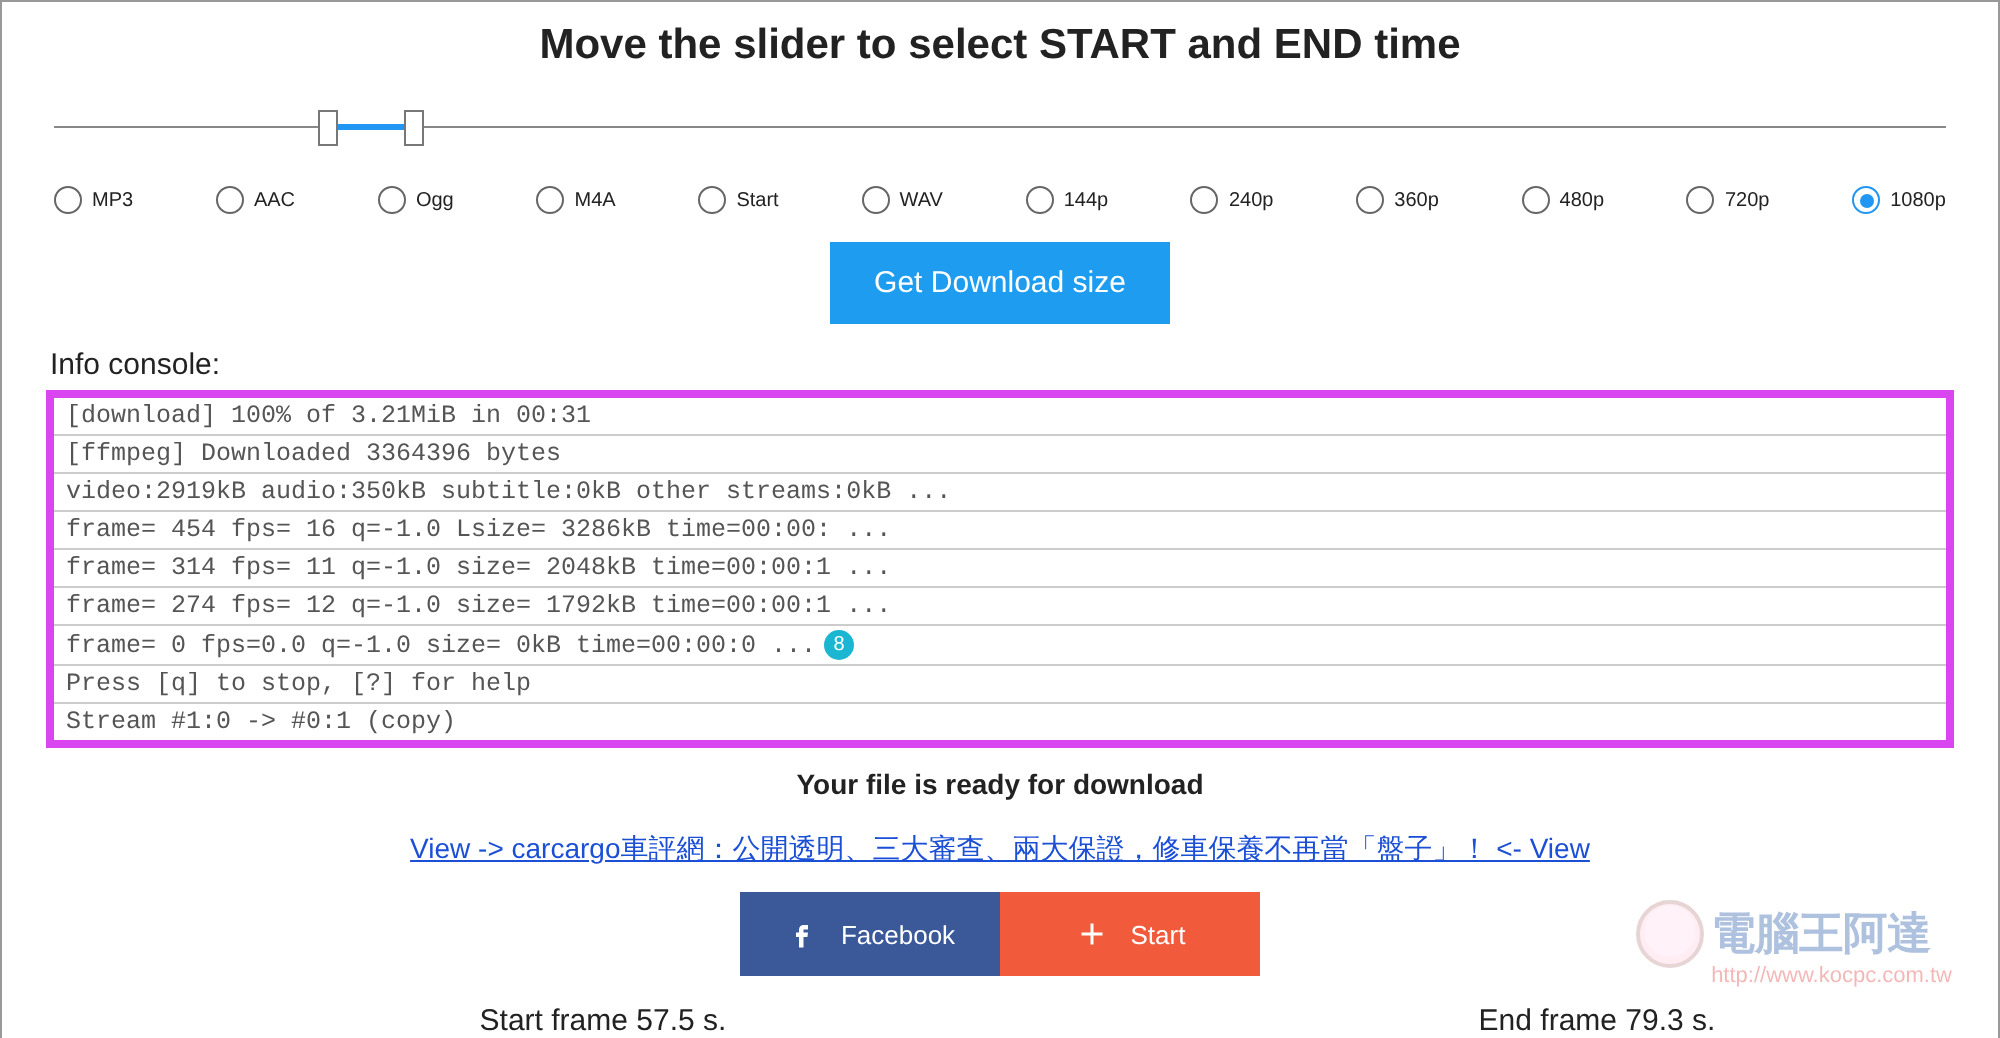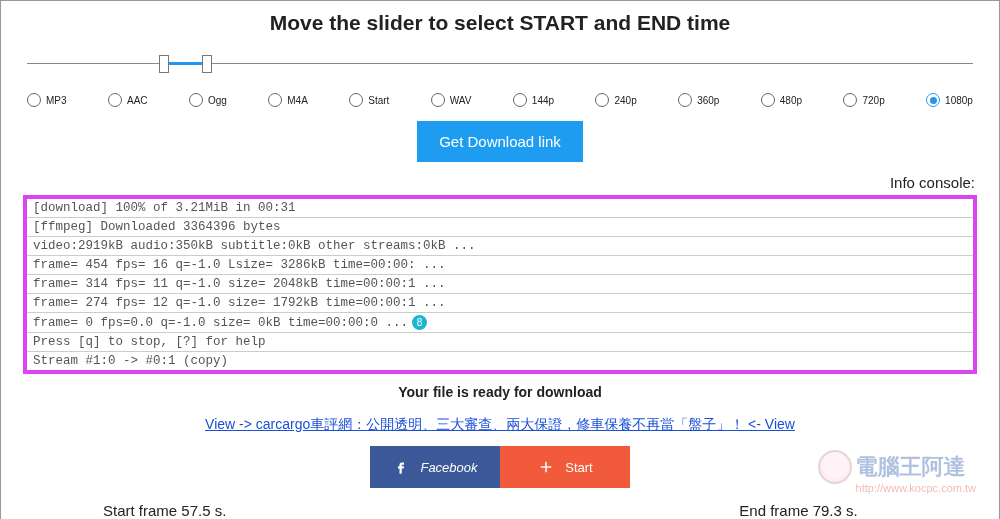--- a/index.html
+++ b/index.html
@@ -62,21 +62,21 @@
   .btn-primary {
     display: block;
     margin: 0 auto 12px auto;
     background: #1e9df0;
     color: #fff;
     border: none;
     padding: 12px 22px;
     font-size: 15px;
     cursor: pointer;
   }
-  .console-label { font-size: 15px; margin: 4px 2px 4px 2px; text-align: right; }
+  .console-label { font-size: 15px; margin: 4px 2px 4px 2px; }
   .console {
     border: 4px solid #d946ef;
     font-family: "Courier New", monospace;
     font-size: 12.5px;
     color: #555;
     margin-bottom: 10px;
   }
   .console .line {
     padding: 2px 6px;
     border-bottom: 1px solid #ccc;
@@ -106,29 +106,29 @@
     text-decoration: underline;
     margin-bottom: 12px;
   }
   .share-row { display: flex; justify-content: center; gap: 0; margin-bottom: 14px; }
   .share {
     display: flex; align-items: center; justify-content: center;
     gap: 10px; width: 130px; height: 42px;
     color: #fff; font-size: 13px; cursor: pointer;
   }
   .share svg { width: 18px; height: 18px; fill: #fff; }
-  .fb { background: #3b5998; font-style: italic; }
+  .fb { background: #3b5998; }
   .tw { background: #1da1f2; }
   .more { background: #f15a3b; }
   .frames {
     display: flex;
     font-size: 15px;
     color: #222;
   }
-  .frames .start { flex: 0 0 50%; padding-left: 80px; }
+  .frames .start { flex: 0 0 50%; text-align: center; padding-left: 80px; }
   .frames .end   { flex: 0 0 50%; text-align: center; padding-left: 120px; }
   .watermark {
     position: absolute;
     right: 24px; bottom: 44px;
     opacity: 0.35;
     font-size: 22px; font-weight: 700;
     color: #1b50a5;
     pointer-events: none;
   }
   .watermark .sub { font-size: 11px; color: #d33; font-weight: 400; display: block; text-align: right; }
@@ -198,21 +198,21 @@
         <label class="fmt">
           <span class="radio"></span>
           <span>720p</span>
         </label>
         <label class="fmt">
           <span class="radio sel"></span>
           <span>1080p</span>
         </label>
       </div>
 
-  <button class="btn-primary">Get Download link</button>
+  <button class="btn-primary">Get Download size</button>
 
   <div class="console-label">Info console:</div>
   <div class="console" id="console">
         <div class="line">[download] 100% of 3.21MiB in 00:31</div>
         <div class="line">[ffmpeg] Downloaded 3364396 bytes</div>
         <div class="line">video:2919kB audio:350kB subtitle:0kB other streams:0kB ...</div>
         <div class="line">frame= 454 fps= 16 q=-1.0 Lsize= 3286kB time=00:00: ...</div>
         <div class="line">frame= 314 fps= 11 q=-1.0 size= 2048kB time=00:00:1 ...</div>
         <div class="line">frame= 274 fps= 12 q=-1.0 size= 1792kB time=00:00:1 ...</div>
         <div class="line">frame= 0 fps=0.0 q=-1.0 size= 0kB time=00:00:0 ...<span class="badge">8</span></div>

